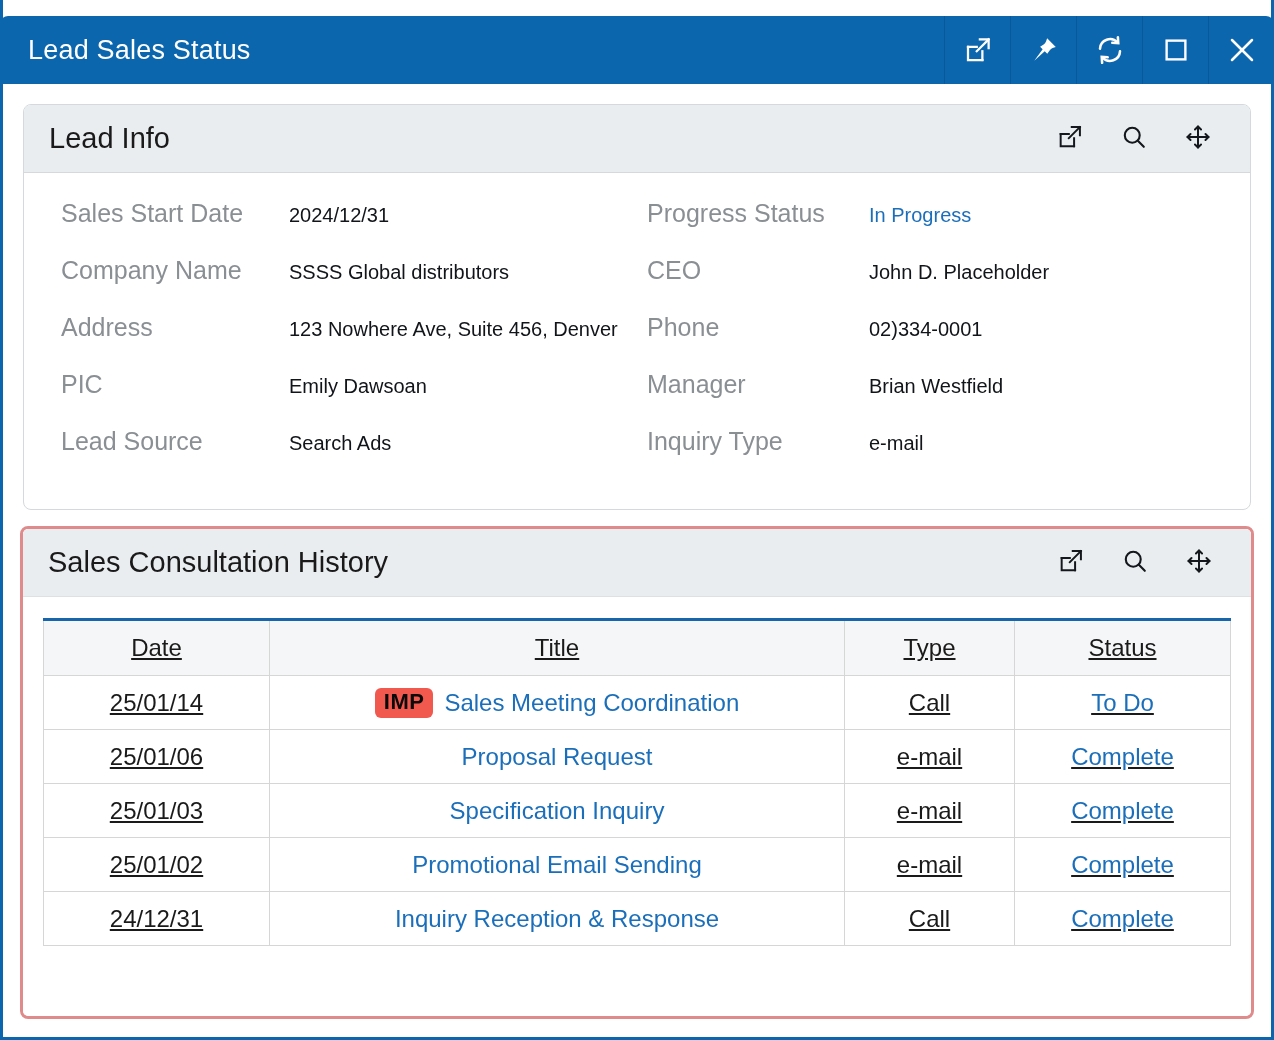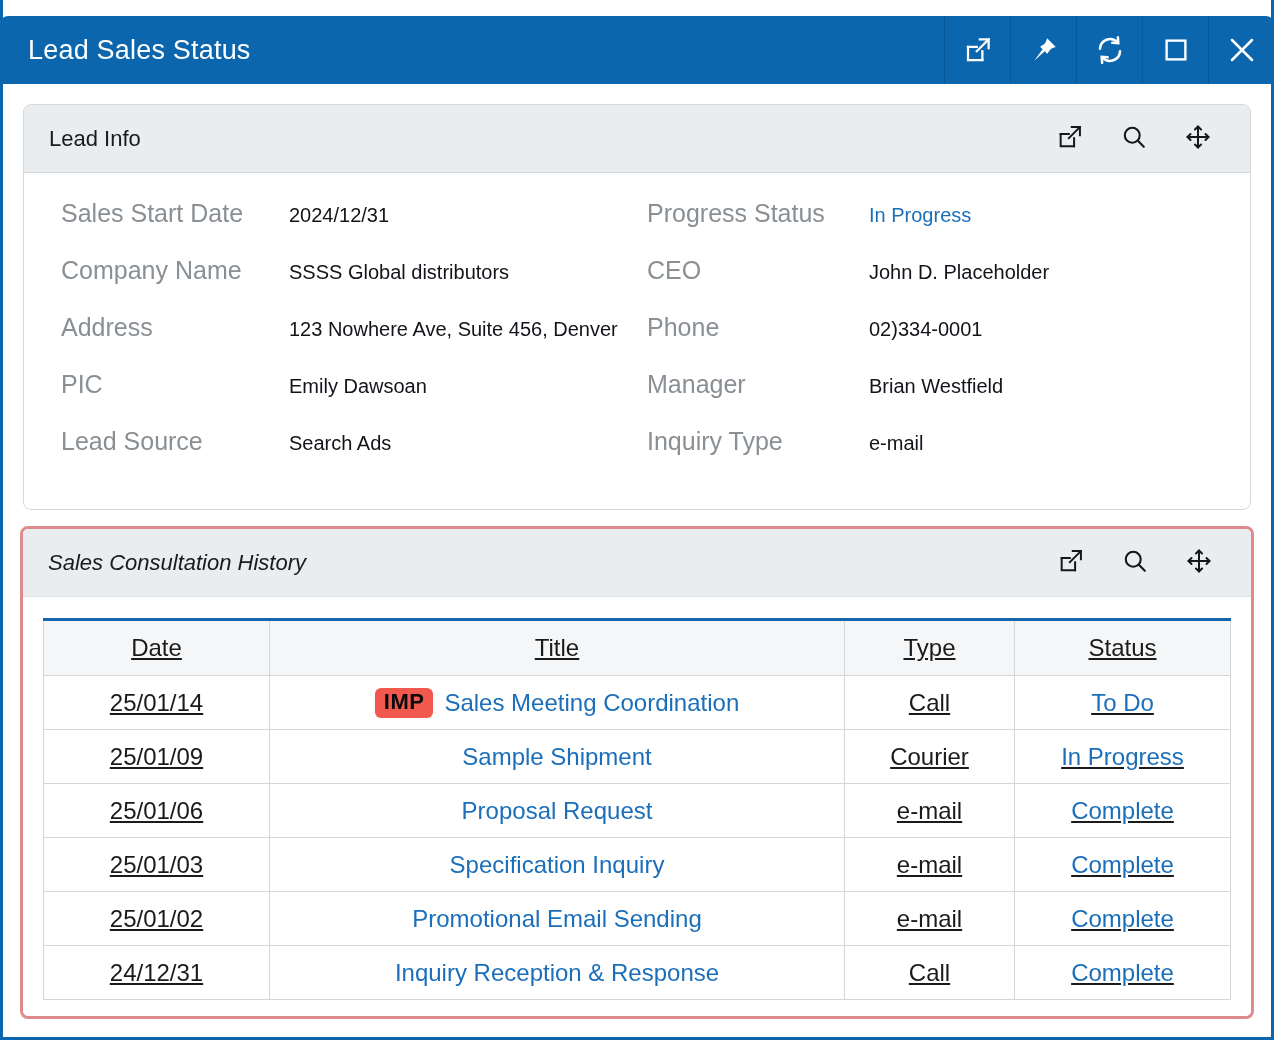--- a/index.html
+++ b/index.html
@@ -83,24 +83,23 @@
     height: 68px;
     background: #e9edf0;
     border-bottom: 1px solid #d5d8dc;
     display: flex;
     align-items: center;
     padding-left: 25px;
   }
   .panel-history .panel-header {
     background: #e9edf0;
     border-bottom: 1px solid #dde1e4;
-    font-style: italic;
   }
   .panel-title {
-    font-size: 22px;
+    font-size: 29px;
     color: #1a1a1a;
     flex: 1 1 auto;
     white-space: nowrap;
   }
   .panel-actions {
     display: flex;
     align-items: center;
     gap: 36px;
     padding-right: 38px;
   }
@@ -395,32 +394,20 @@
                   <span class="badge-imp">IMP</span>
                   <span class="link">Sales Meeting Coordination</span>
                 </span>
               </td>
               <td class="cell-type">Call</td>
               <td class="cell-status">
                 <span class="link">To Do</span>
               </td>
             </tr>
 
-            <tr>
-              <td class="cell-date">25/01/09</td>
-              <td class="cell-title">
-                <span class="title-inner">
-                  <span class="link">Sample Shipment</span>
-                </span>
-              </td>
-              <td class="cell-type">Courier</td>
-              <td class="cell-status">
-                <span class="link">In Progress</span>
-              </td>
-            </tr>
 
             <tr>
               <td class="cell-date">25/01/06</td>
               <td class="cell-title">
                 <span class="title-inner">
                   <span class="link">Proposal Request</span>
                 </span>
               </td>
               <td class="cell-type">e-mail</td>
               <td class="cell-status">

